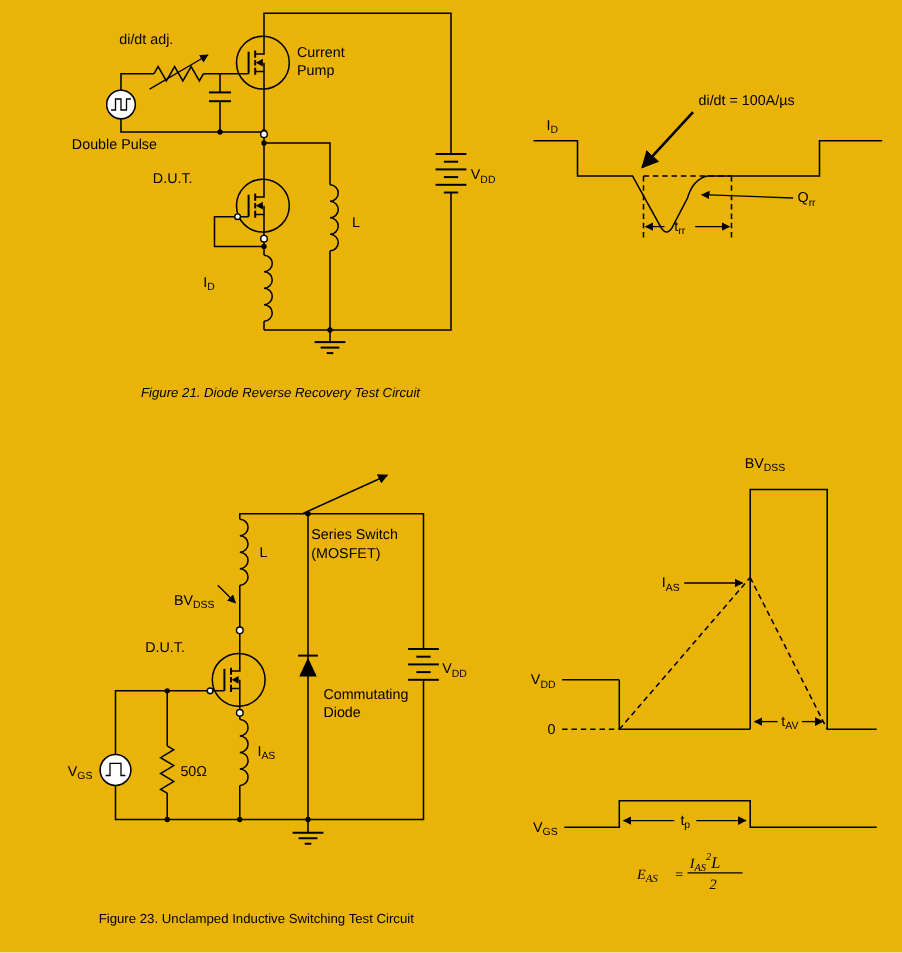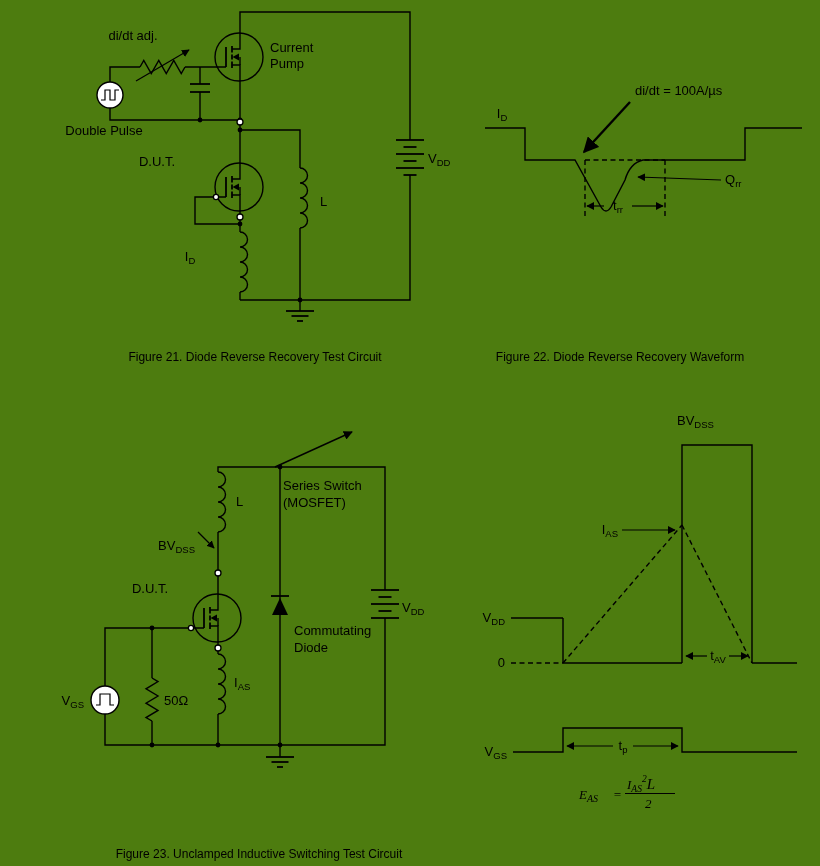--- a/index.html
+++ b/index.html
@@ -1,16 +1,16 @@
 <!DOCTYPE html>
 <html><head>
 <meta charset="utf-8">
 <style>
   html,body{margin:0;padding:0;background:#fff;}
-  .page{position:relative;width:820px;height:866px;background:#4d7c0f;color:#000;
+  .page{position:relative;width:820px;height:866px;background:#eab308;color:#000;
         font-family:"Liberation Sans",sans-serif;overflow:hidden;}
   svg{position:absolute;overflow:visible;}
   svg text{font-family:"Liberation Sans",sans-serif;font-size:13px;fill:#000;}
   .sub{font-size:9.5px;}
   .wire{stroke:#000;stroke-width:1.4;fill:none;}
   .thin{stroke:#000;stroke-width:1.2;fill:none;}
   .plate{stroke:#000;stroke-width:1.8;fill:none;}
   .dash{stroke:#000;stroke-width:1.4;fill:none;stroke-dasharray:5 3.5;}
   .dot{fill:#000;stroke:none;}
   .oc{fill:#fff;stroke:#000;stroke-width:1.3;}
@@ -299,17 +299,16 @@
 
     <g>
       <text class="eq" x="104" y="394" font-size="15"><tspan>E</tspan><tspan font-size="10" dy="3">AS</tspan></text>
       <text class="eq" x="138" y="394" font-size="14">=</text>
       <text class="eq" x="152" y="384" font-size="15"><tspan>I</tspan><tspan font-size="9.5" dy="3">AS</tspan><tspan font-size="9.5" dy="-10">2</tspan><tspan font-size="15" dy="7">L</tspan></text>
       <line class="thin" x1="150" y1="388.5" x2="200" y2="388.5"></line>
       <text class="eq" x="170" y="403" font-size="14">2</text>
     </g>
   </svg>
 
-  <div class="cap" style="left:40px;top:350px;width:430px;">Figure 21. Diode Reverse Recovery Test Circuit</div>
-  <div class="cap" style="left:460px;top:350px;width:320px;">Figure 22. Diode Reverse Recovery Waveform</div>
-  <div class="cap" style="left:44px;top:828px;width:430px;margin-top:19px;">Figure 23. Unclamped Inductive Switching Test Circuit</div>
+  <div class="cap" style="left:40px;top:350px;width:430px;font-style:italic;">Figure 21. Diode Reverse Recovery Test Circuit</div>
+  <div class="cap" style="left:18px;top:828px;width:430px;">Figure 23. Unclamped Inductive Switching Test Circuit</div>
 
 </div>
 
 </body></html>

